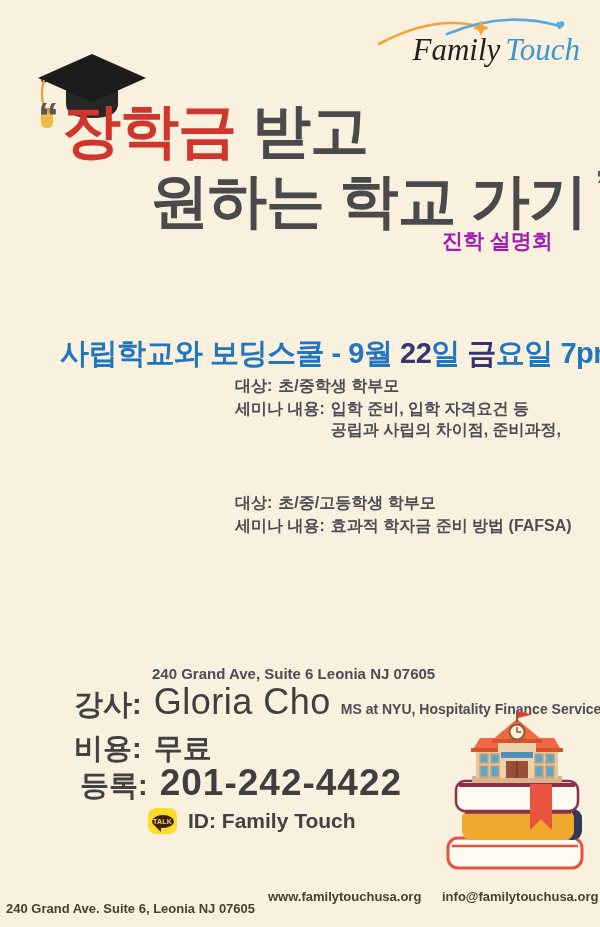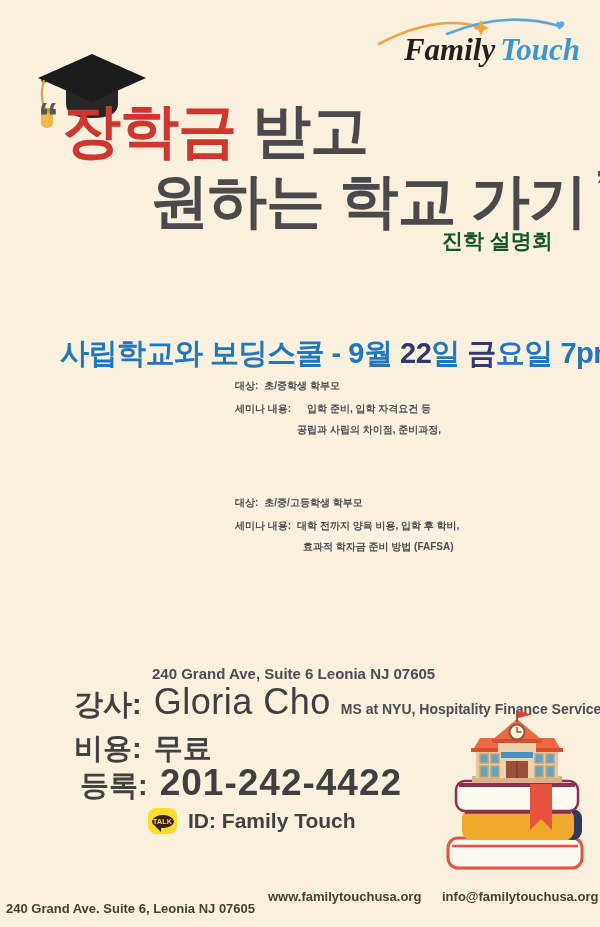--- a/index.html
+++ b/index.html
@@ -10,44 +10,44 @@
     overflow:hidden;
     font-family:"Liberation Sans","DejaVu Sans",sans-serif;
     color:#4a4a4c;
   }
   
   .logo{position:absolute;top:12px;right:18px;width:205px;height:58px;}
   .logo-swoosh{position:absolute;top:0;left:0;}
   .logo-text{
     position:absolute;top:20px;right:2px;white-space:nowrap;
     font-family:"Liberation Serif","DejaVu Serif",serif;
-    font-style:italic;font-weight:700;font-size:31px;letter-spacing:0px;
+    font-style:italic;font-weight:400;font-size:31px;letter-spacing:0px;
   }
   .logo-family{color:#231f20;}
   .logo-touch{color:#3b97d3;margin-left:5px;}
   
   .grad-cap{position:absolute;left:34px;top:50px;width:116px;height:100px;z-index:1;}
   
   .title-line1{position:absolute;left:38px;top:92px;z-index:2;white-space:nowrap;
     font-size:59px;font-weight:800;letter-spacing:-1px;color:#4a4a4c;text-align:right;}
   .title-line2{position:absolute;left:150px;top:162px;z-index:2;white-space:nowrap;
     font-size:59px;font-weight:800;letter-spacing:-1px;color:#4a4a4c;}
   .title-highlight{color:#d0362e;}
   .title-rest{margin-left:16px;}
   .quote{font-size:42px;color:#55565a;font-weight:800;}
   .open-quote{display:inline-block;vertical-align:top;margin-right:4px;margin-top:2px;}
   .close-quote{display:inline-block;vertical-align:top;margin-left:8px;margin-top:0px;}
-  .subtitle{position:absolute;left:442px;top:227px;font-size:21px;font-weight:600;color:#14532d;}
+  .subtitle{position:absolute;left:442px;top:227px;font-size:21px;font-weight:600;color:#a21caf;}
   
   .sem-heading{position:absolute;left:60px;white-space:nowrap;
     font-size:29px;font-weight:800;color:#2076bf;letter-spacing:-0.5px;}
   .sem-heading .navy{color:#32386f;}
   .sem1-heading{top:334px;}
   .sem2-heading{top:450px;}
-  .sem-details{position:absolute;left:235px;font-size:10px;font-weight:700;color:#4b4c55;text-align:center;}
+  .sem-details{position:absolute;left:235px;font-size:16px;font-weight:700;color:#4b4c55;}
   .sem1-details{top:377px;}
   .sem2-details{top:494px;}
   .detail-row{display:flex;margin-bottom:5px;line-height:18px;}
   .detail-label{white-space:nowrap;margin-right:6px;}
   .detail-line{display:block;line-height:18px;margin-bottom:3px;}
   
   .info-row{position:absolute;display:flex;align-items:baseline;white-space:nowrap;color:#414143;}
   .info-label{font-size:29px;font-weight:800;color:#414143;}
   .info-value-ko{font-size:29px;font-weight:800;margin-left:12px;color:#414143;}
   .row-location{left:74px;top:628px;}
@@ -119,21 +119,20 @@
   </div>
 
   <div class="sem-details sem2-details">
     <div class="detail-row">
       <span class="detail-label">대상:</span>
       <span>초/중/고등학생 학부모</span>
     </div>
     <div class="detail-row">
       <span class="detail-label">세미나 내용:</span>
       <span>
-          <span class="detail-line">대학 전까지 양육 비용, 입학 후 학비,</span>
           <span class="detail-line">효과적 학자금 준비 방법 (FAFSA)</span>
         </span>
     </div>
   </div>
 
   <div class="info-address">240 Grand Ave, Suite 6 Leonia NJ 07605</div>
 
   <div class="info-row row-speaker">
     <span class="info-label">강사:</span>
     <span class="speaker-name">Gloria Cho</span>

